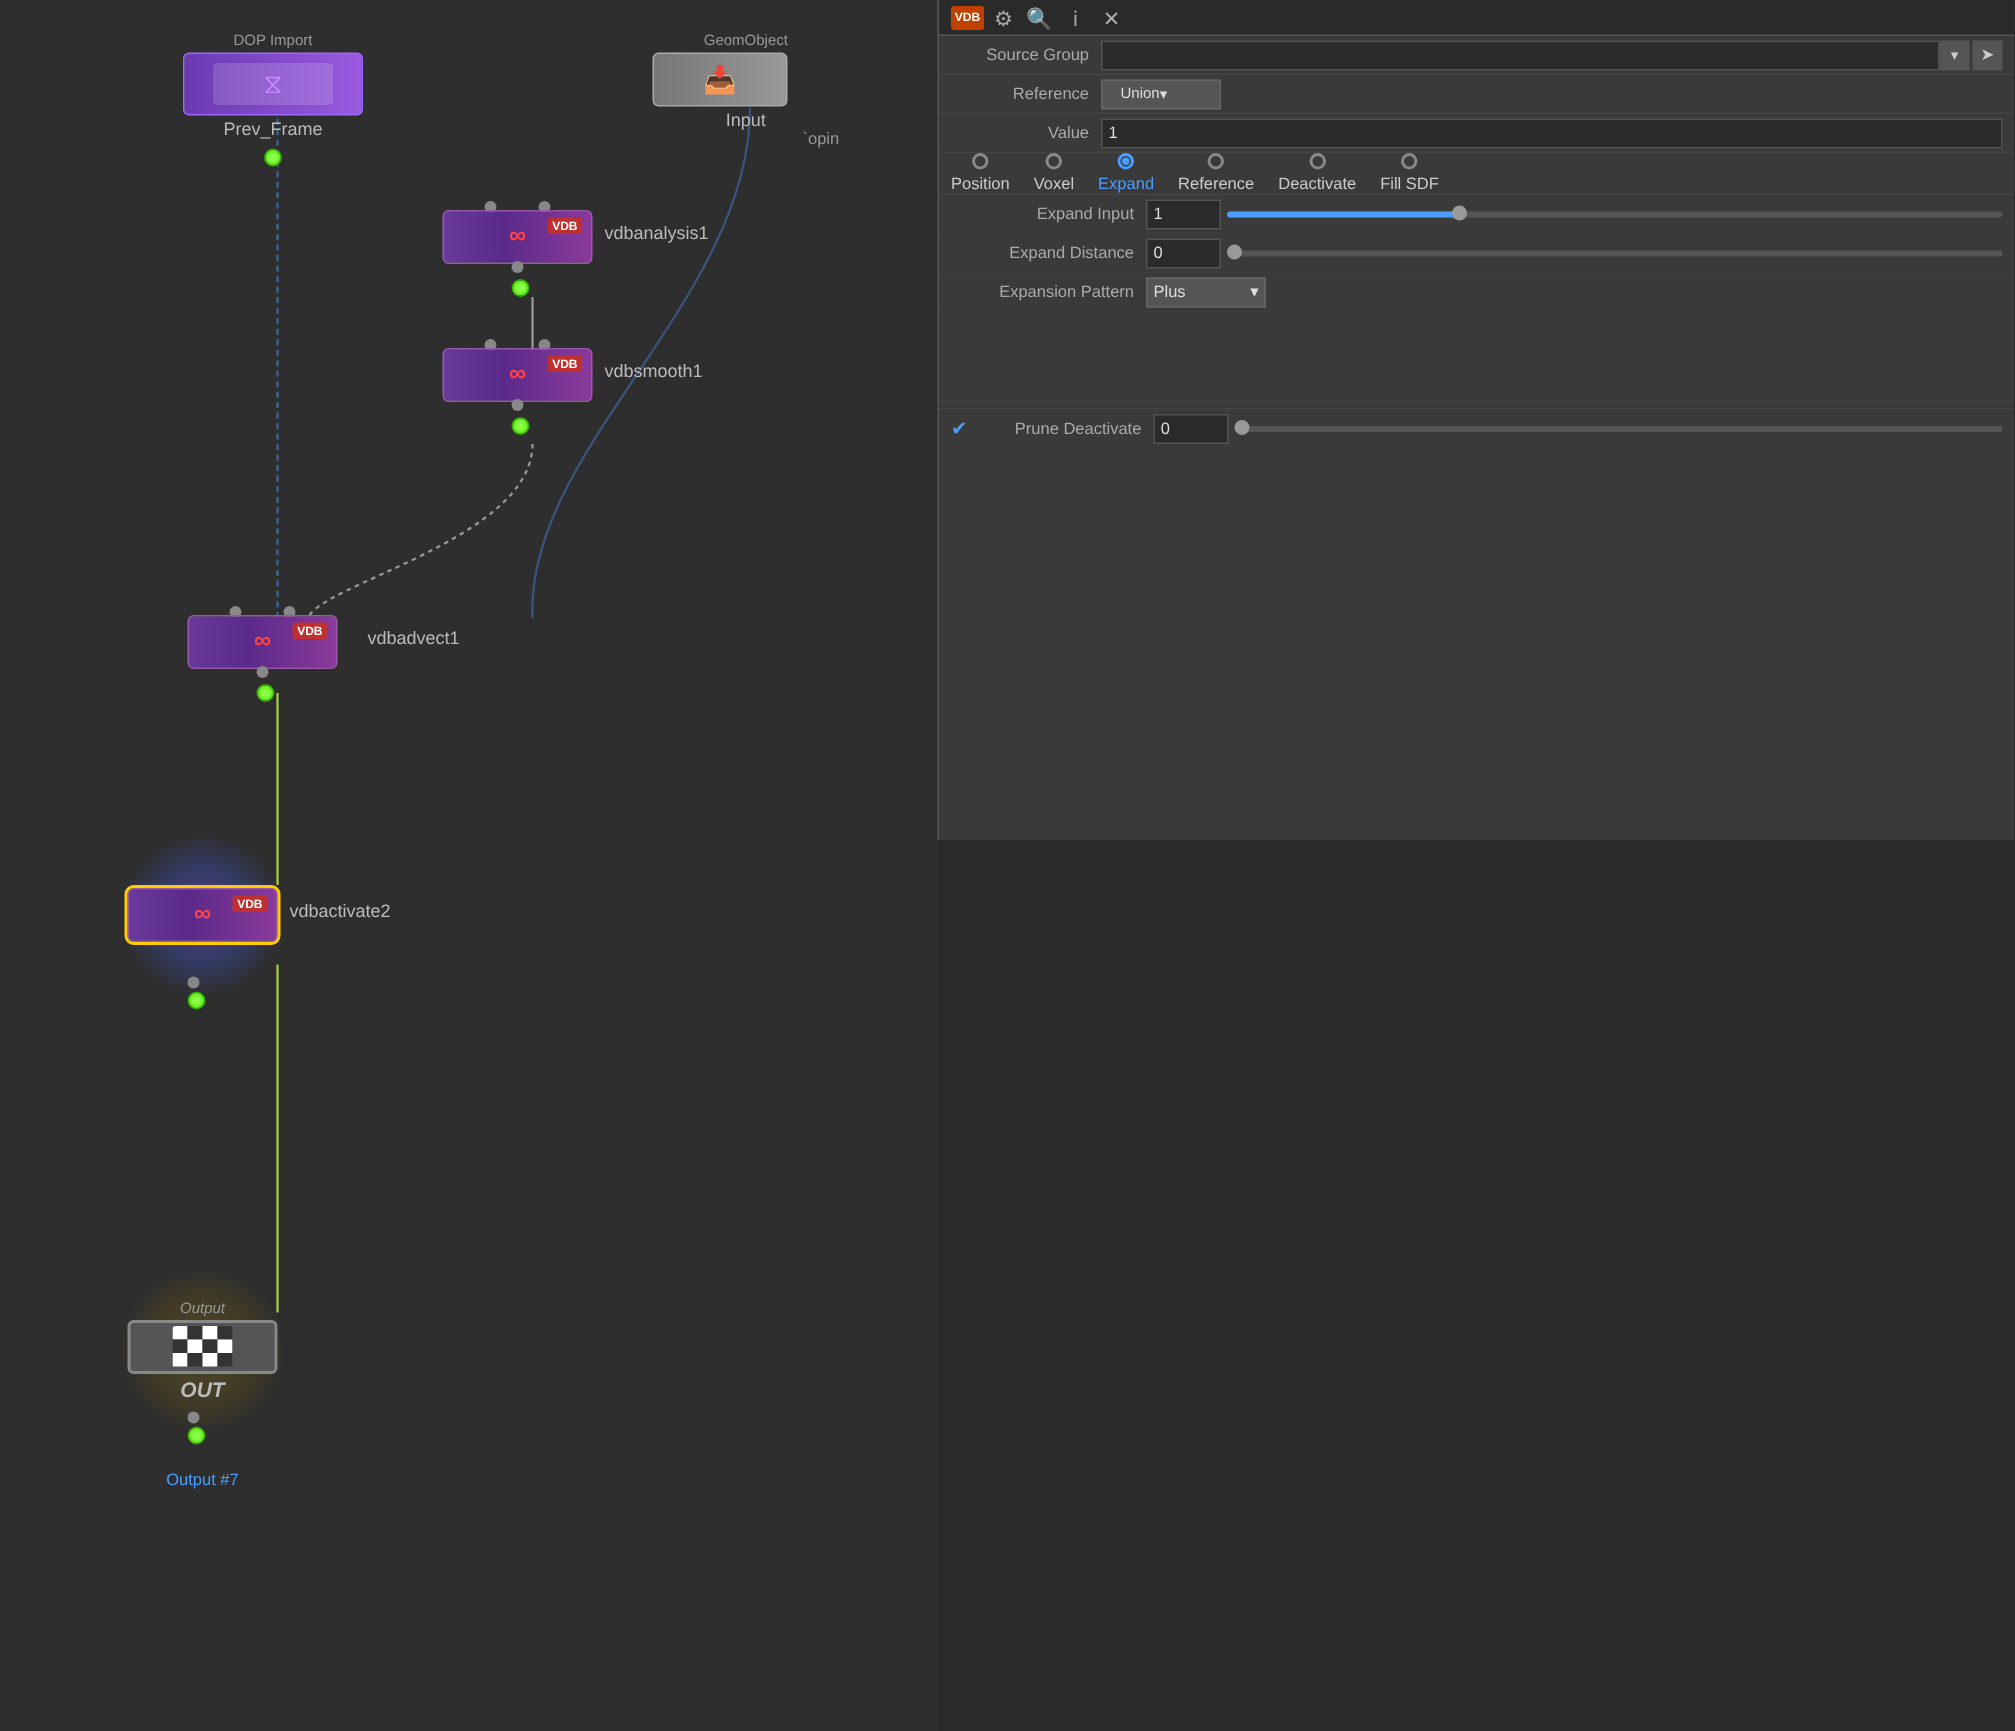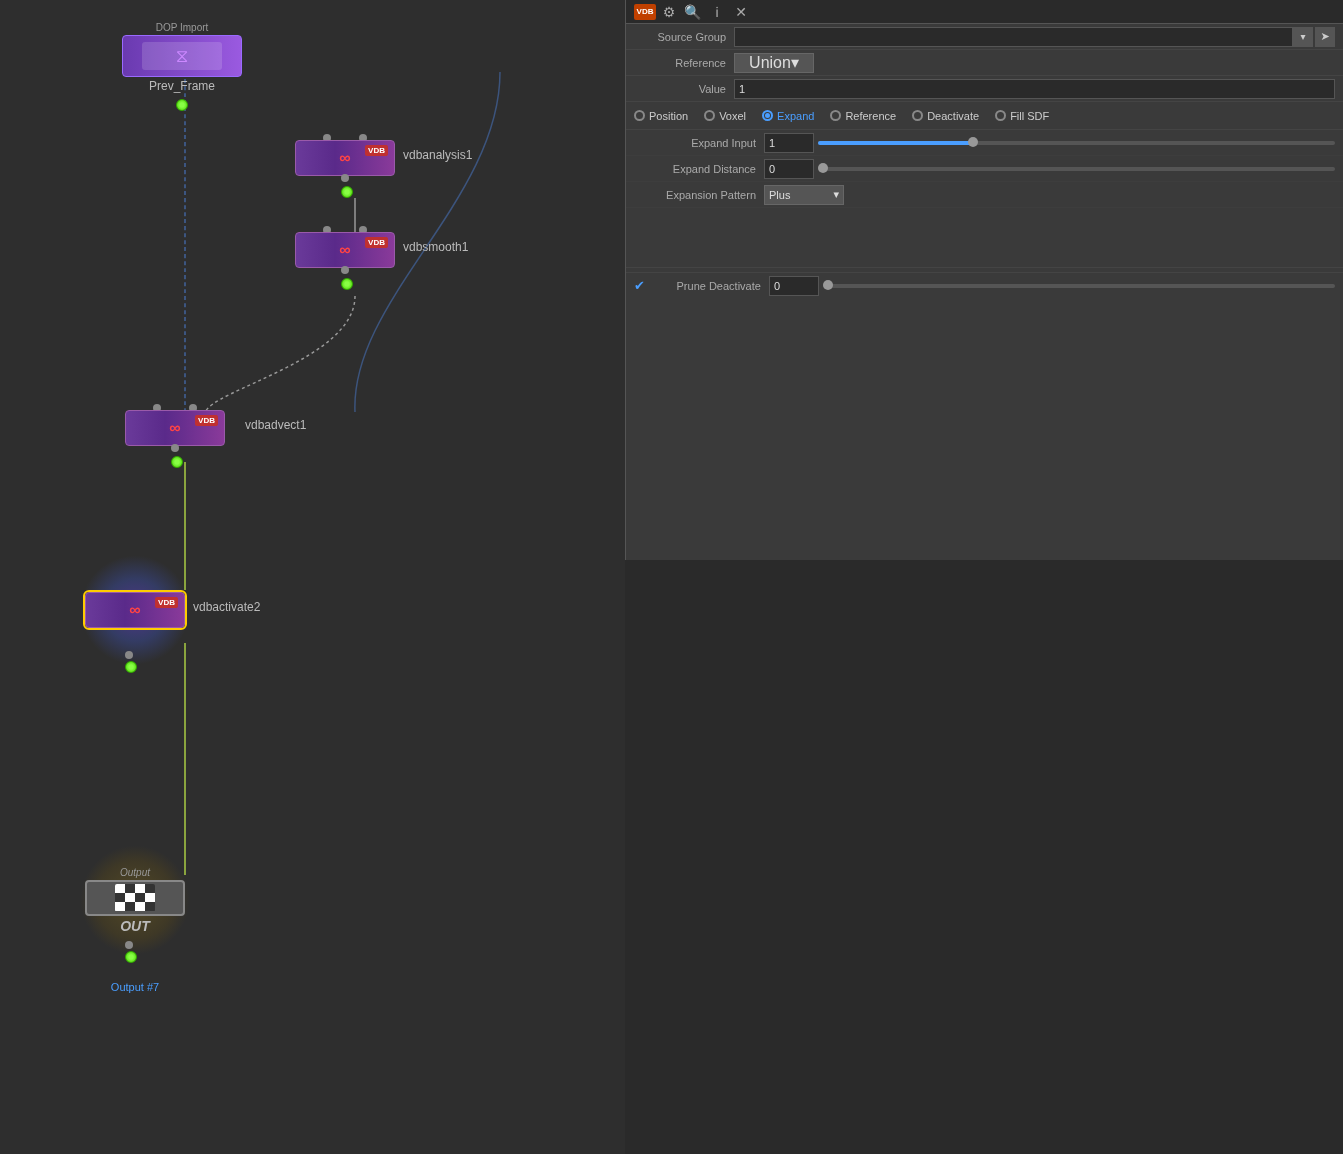--- a/index.html
+++ b/index.html
@@ -130,27 +130,27 @@
       justify-content: center;
       margin-left: 2px;
     }
 
     
     .operation-select {
       background: #555;
       border: 1px solid #666;
       color: #ddd;
       height: 20px;
-      padding: 0 0;
-      font-size: 16px;
+      padding: 0 12px;
+      font-size: 10px;
       cursor: pointer;
       display: flex;
       align-items: center;
       min-width: 80px;
-      justify-content: center;
+      justify-content: flex-start;
     }
 
     
     .value-input {
       flex: 1;
       background: #333;
       border: 1px solid #555;
       color: #ddd;
       height: 20px;
       padding: 0 4px;
@@ -165,20 +165,21 @@
       padding: 0 8px;
       background: #3a3a3a;
       border-bottom: 1px solid #444;
       gap: 16px;
     }
     .radio-item {
       display: flex;
       align-items: center;
       gap: 4px;
       cursor: pointer;
+      flex-direction: column;
     }
     .radio-circle {
       width: 11px;
       height: 11px;
       border-radius: 50%;
       border: 2px solid #888;
       display: flex;
       align-items: center;
       justify-content: center;
     }
@@ -437,20 +438,30 @@
         <div style="background:rgba(255,255,255,0.15); border-radius:3px; width:80px; height:28px; display:flex; align-items:center; justify-content:center;">
           <span style="color:#cc88ff; font-size:18px;">⧖</span>
         </div>
       </div>
       <div style="color:#bbb; font-size:12px; text-align:center; margin-top:2px;">Prev_Frame</div>
 
       <div class="green-dot" style="left:50%; bottom:-18px; transform:translateX(-50%);"></div>
     </div>
   </div>
 
+  <div class="node" style="left:435px; top:22px;">
+    <div style="position:relative;">
+      <div style="color:#999; font-size:10px; text-align:center; margin-bottom:2px;">GeomObject</div>
+      <div class="geom-node">
+        <span style="color:#e44; font-size:18px;">📥</span>
+      </div>
+      <div style="color:#bbb; font-size:12px; text-align:center; margin-top:2px;">Input</div>
+      <div style="color:#999; font-size:11px; text-align:left; margin-top:0px; margin-left:100px; white-space:nowrap;">`opin</div>
+    </div>
+  </div>
 
   <div class="node" style="left:295px; top:140px;">
     <div style="position:relative;">
 
       <div class="connector" style="left:28px; top:-6px;"></div>
       <div class="connector" style="left:64px; top:-6px;"></div>
       <div class="vdb-node">
         <span class="vdb-icon">∞</span>
         <span class="vdb-badge">VDB</span>
       </div>

